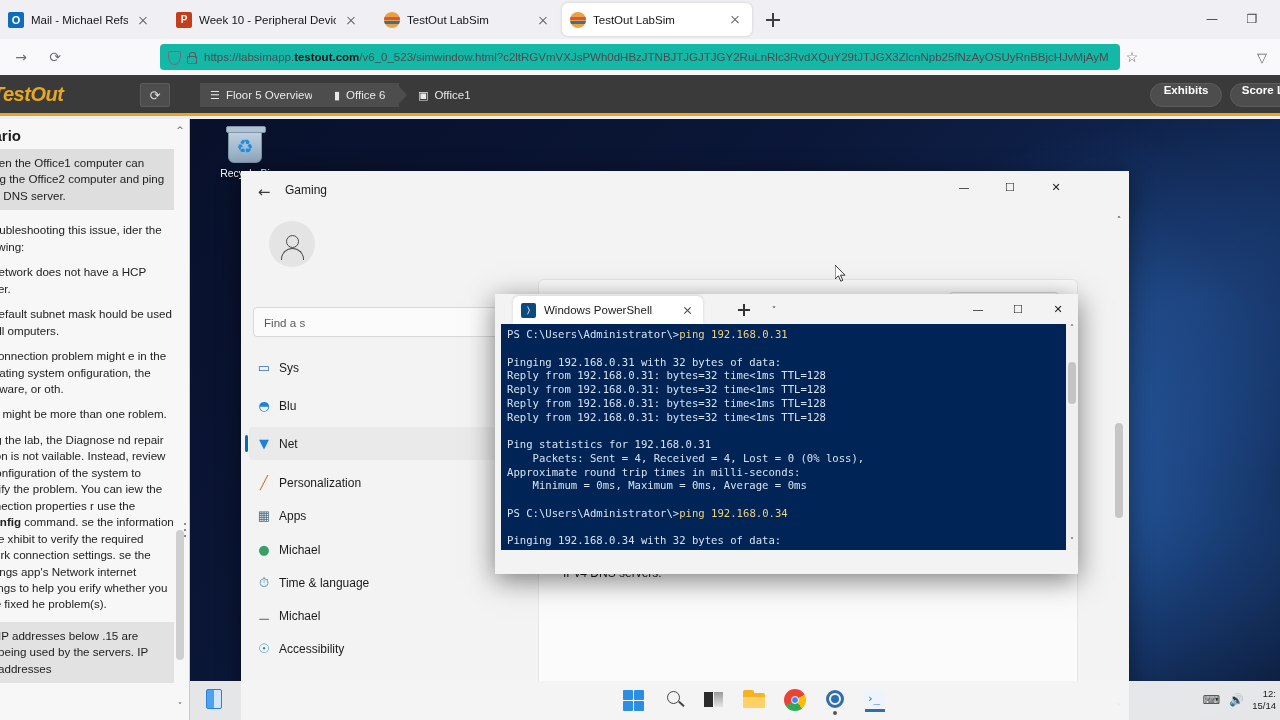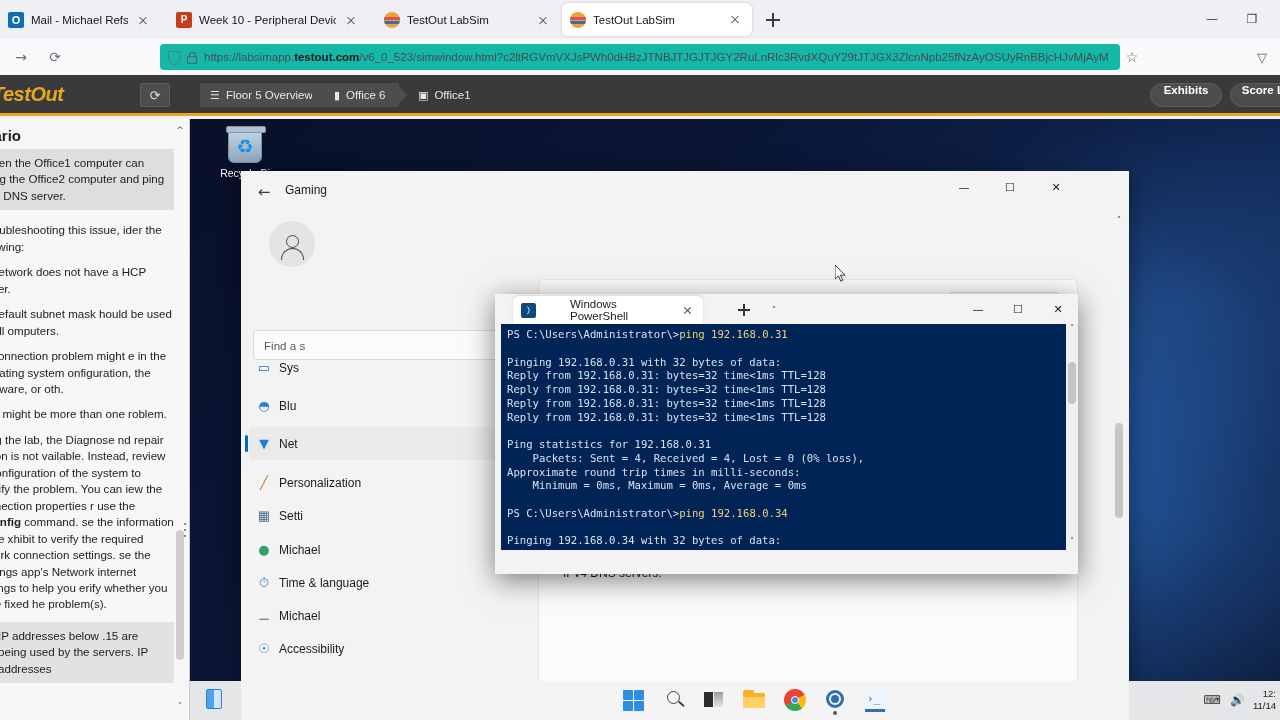--- a/index.html
+++ b/index.html
@@ -227,21 +227,21 @@
     width:46px;height:46px;border-radius:50%;background:#e4e4e4;
     display:flex;align-items:center;justify-content:center;
   }
   .avatar .head{ width:13px;height:13px;border:1.6px solid #4a4a4a;border-radius:50%; position:relative; top:-3px;}
   .avatar .body{ position:absolute; width:23px;height:12px;border:1.6px solid #4a4a4a;border-bottom:none;
                  border-radius:12px 12px 0 0; margin-top:19px;}
   #find-setting{
     position:absolute; left:12px; top:96px; width:250px; height:30px;
     background:#fbfbfb; border:1px solid #d8d8d8; border-radius:4px;
     display:flex; align-items:center; padding:0 10px;
-    font-size:11.6px; color:#5a5a5a;margin-top:23px;
+    font-size:11.6px; color:#5a5a5a;
   }
   .nav-row{
     position:absolute; left:8px; width:258px; height:33px;
     display:flex; align-items:center; border-radius:4px;
     font-size:12px; color:#1b1b1b;
   }
   .nav-row.selected{ background:#eaeaea; }
   .nav-row.selected::before{
     content:""; position:absolute; left:-4px; top:8px; width:3px; height:17px;
     background:#0067c0; border-radius:2px;
@@ -548,21 +548,21 @@
       <div class="nav-row selected" style="top:216px;">
         <span class="nav-ico" style="color:#1f7fe0;">▼</span>
         <span>Net</span>
       </div>
       <div class="nav-row" style="top:255px;">
         <span class="nav-ico" style="color:#c07a30;">╱</span>
         <span>Personalization</span>
       </div>
       <div class="nav-row" style="top:288px;">
         <span class="nav-ico" style="color:#4a6b8a;">▦</span>
-        <span>Setti</span>
+        <span>Apps</span>
       </div>
       <div class="nav-row" style="top:322px;">
         <span class="nav-ico" style="color:#3a9e6a;">●</span>
         <span>Michael</span>
       </div>
       <div class="nav-row" style="top:355px;">
         <span class="nav-ico" style="color:#2f7fb8;">⏱</span>
         <span>Time &amp; language</span>
       </div>
       <div class="nav-row" style="top:388px;">
@@ -608,21 +608,21 @@
         <div class="thumb"></div>
         <div class="dn">˅</div>
       </div>
     </div>
   </div>
 
   <div id="ps-win">
     <div id="ps-tabbar">
       <div id="ps-tab">
         <span class="ps-favicon"></span>
-        <span style="flex:1;margin-left:26px;">Windows PowerShell</span>
+        <span style="flex:1;">Windows PowerShell</span>
         <span id="ps-tab-close"></span>
       </div>
       <div id="ps-newtab"></div>
       <div id="ps-dropdown">
         <span>˅</span>
       </div>
       <div class="pswinbtn" style="left:463px;">
         <span>—</span>
       </div>
       <div class="pswinbtn" style="left:503px;">
@@ -685,18 +685,18 @@
 
     <div id="tb-tray">
       <div class="tray-ico">
         <span>⌨</span>
       </div>
       <div class="tray-ico">
         <span>🔊</span>
       </div>
       <div id="tb-clock">
         <div>12:</div>
-        <div>11/14</div>
+        <div>15/14</div>
       </div>
     </div>
   </div>
 
 </div>
 
 </body></html>

